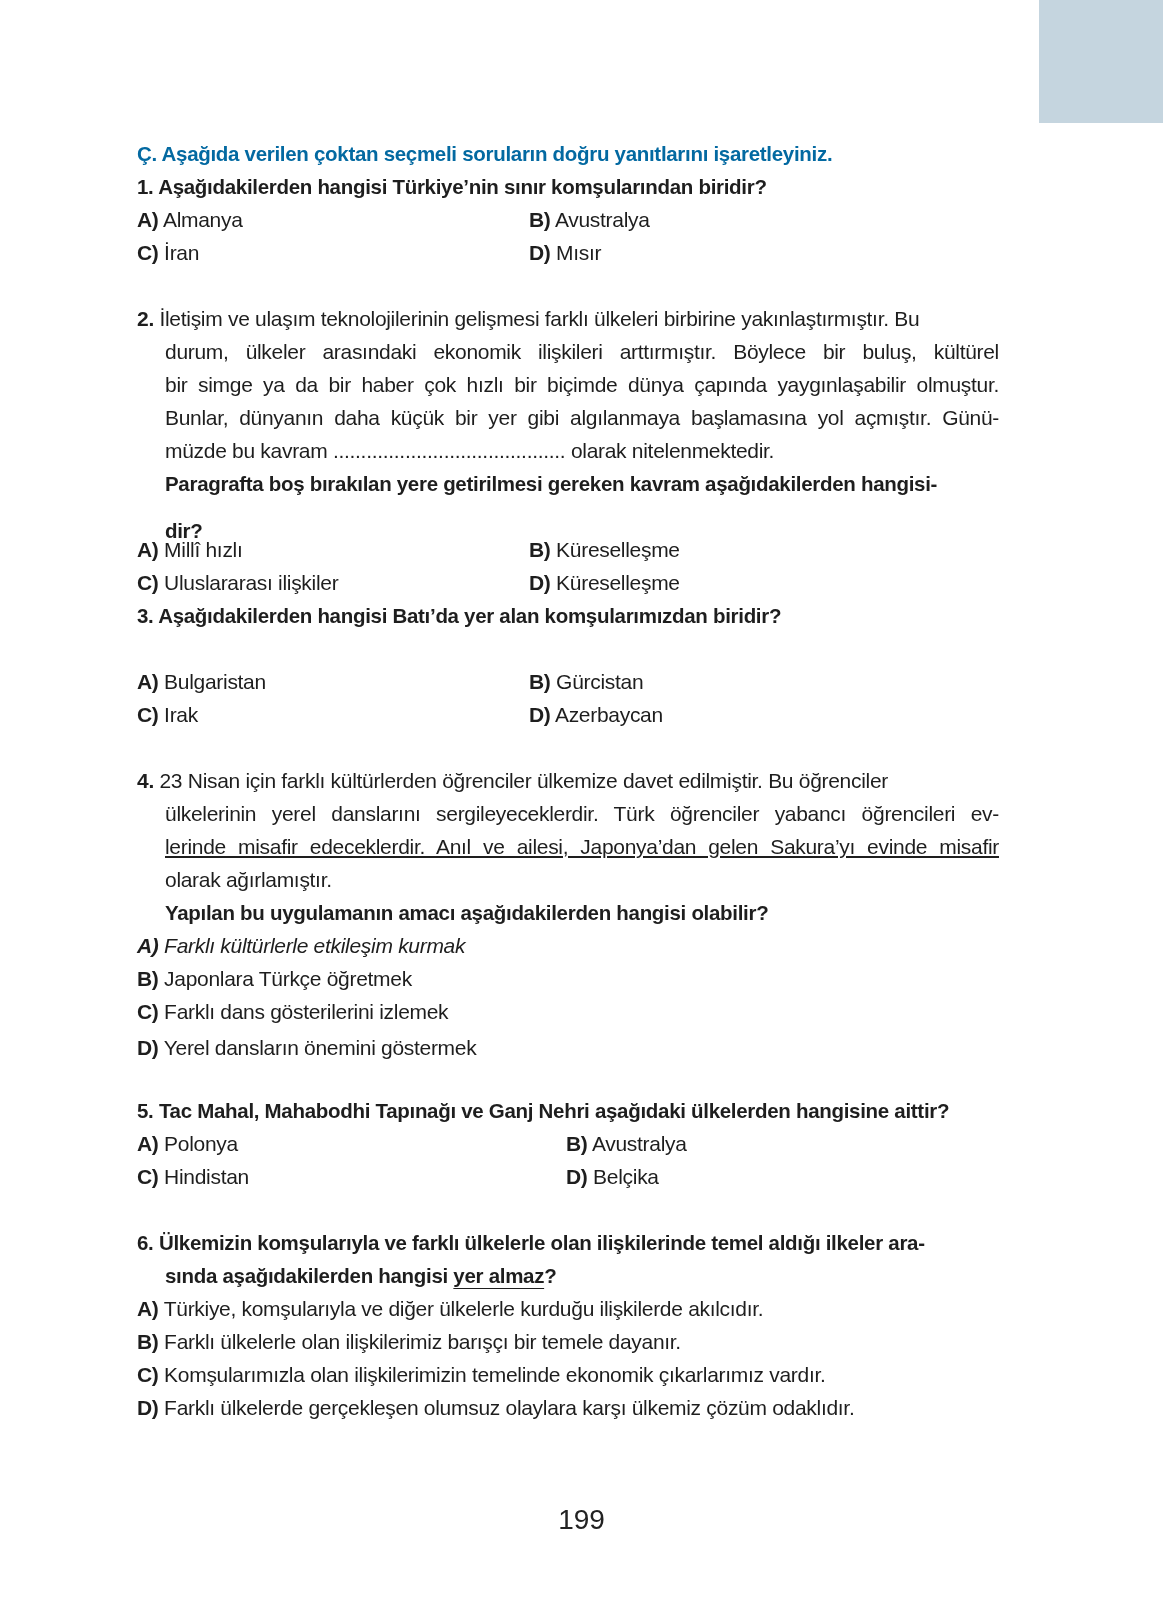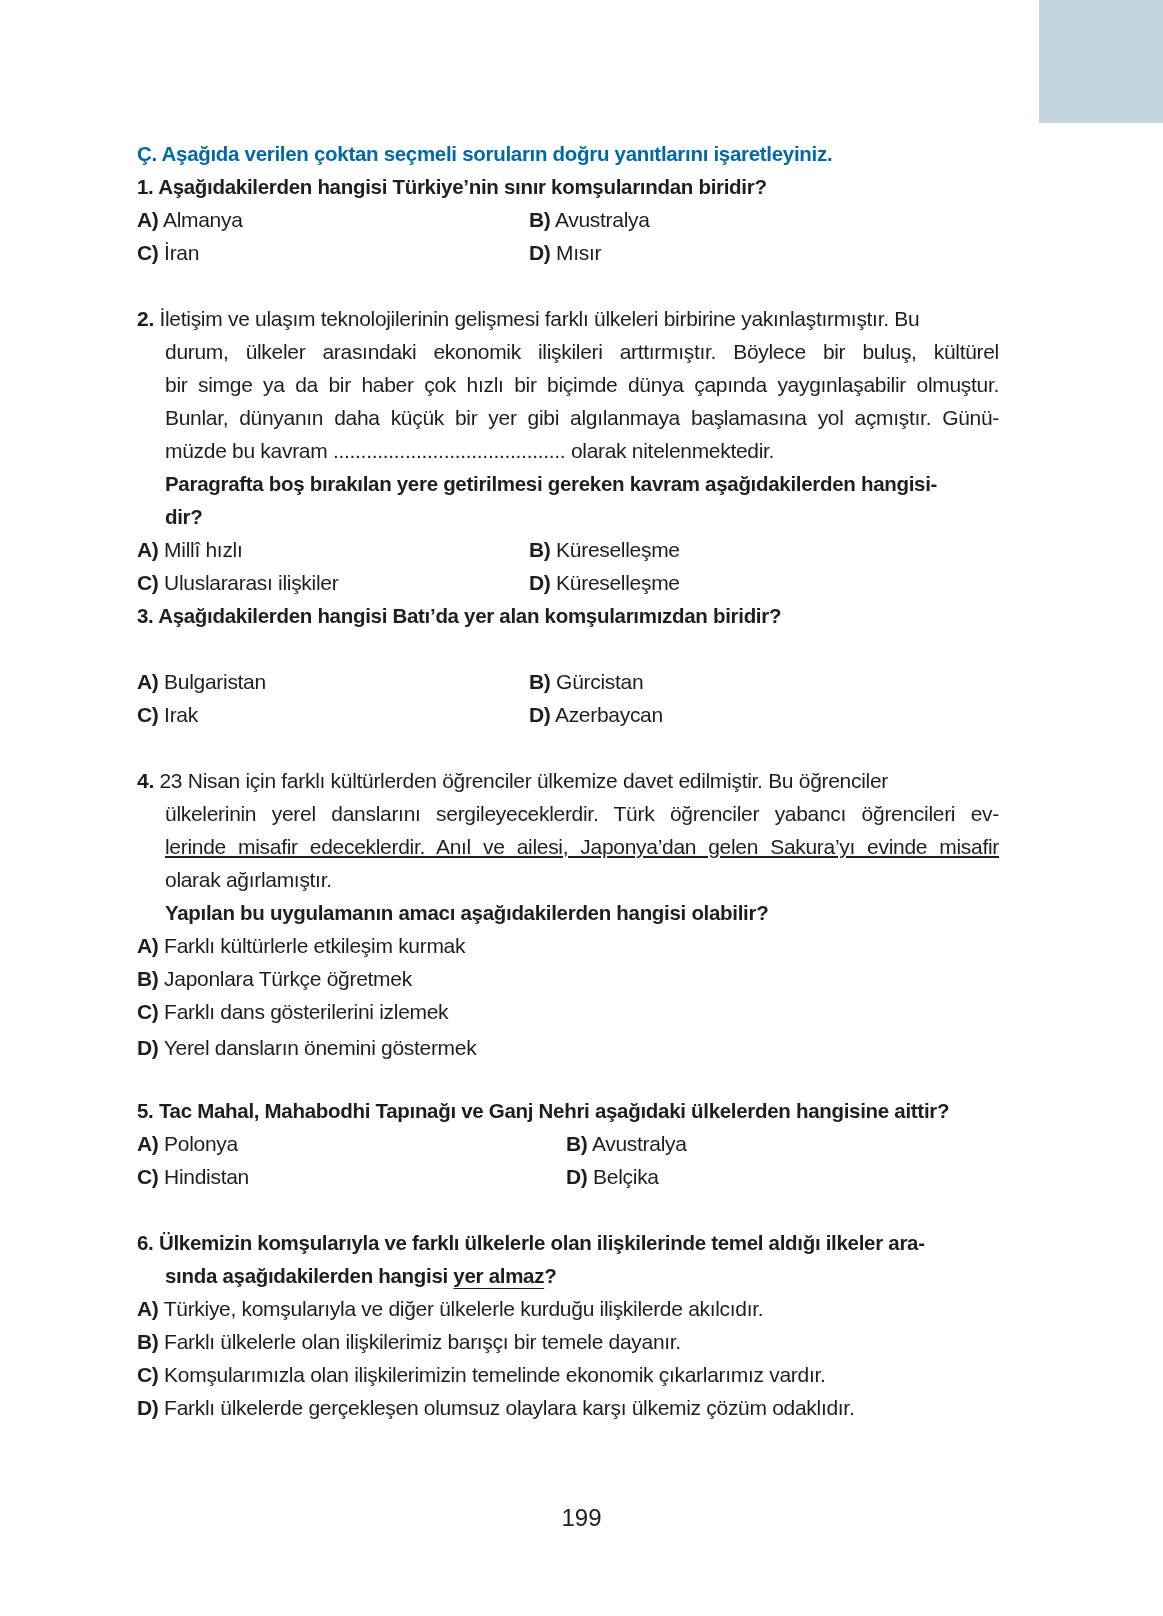--- a/index.html
+++ b/index.html
@@ -6,21 +6,21 @@
     body { width: 1163px; height: 1616px; position: relative; overflow: hidden;
       font-family: "Liberation Sans", sans-serif; color: #1e1e1e; }
     .tab { position: absolute; left: 1039px; top: 0; width: 124px; height: 123px; background: #c5d5df; }
     .page { position: absolute; left: 0; top: 0; width: 1163px; }
     .line { position: absolute; font-size: 21px; white-space: nowrap; letter-spacing: -0.3px; line-height: 28px; }
     .heading { color: #0369a1; font-weight: bold; font-size: 20.5px; }
     .bold { font-weight: bold; font-size: 20.5px; }
     .opt b { font-weight: bold; }
     .just { text-align: justify; text-align-last: justify; white-space: normal; }
     .u { text-decoration: underline; text-underline-offset: 5px; text-decoration-thickness: 1px; }
-    .pagenum { position: absolute; left: 0; width: 1163px; text-align: center; top: 1504px; font-size: 24px; color: #222; }
+    .pagenum { position: absolute; left: 0; width: 1163px; text-align: center; top: 1504px; font-size: 28px; color: #222; }
   </style>
 </head>
 <body>
 
 <div class="tab"></div>
 
 <div class="page">
 
   <div class="line heading" style="left:137px; top:140px;">Ç.  Aşağıda verilen çoktan seçmeli soruların doğru yanıtlarını işaretleyiniz.</div>
 
@@ -32,41 +32,41 @@
   <div class="line opt" style="left:529px; top:206px;"><b>B)</b> <span>Avustralya</span></div>
   <div class="line opt" style="left:137px; top:239px;"><b>C)</b> <span>İran</span></div>
   <div class="line opt" style="left:529px; top:239px;"><b>D)</b> <span>Mısır</span></div>
 
   <div class="line" style="left:137px; top:305px;"><b>2.</b> <span>İletişim ve ulaşım teknolojilerinin gelişmesi farklı ülkeleri birbirine yakınlaştırmıştır. Bu</span></div>
   <div class="line just" style="left:165px; top:338px; width:834px;">durum, ülkeler arasındaki ekonomik ilişkileri arttırmıştır. Böylece bir buluş, kültürel</div>
   <div class="line just" style="left:165px; top:371px; width:834px;">bir simge ya da bir haber çok hızlı bir biçimde dünya çapında yaygınlaşabilir olmuştur.</div>
   <div class="line just" style="left:165px; top:404px; width:834px;">Bunlar, dünyanın daha küçük bir yer gibi algılanmaya başlamasına yol açmıştır. Günü-</div>
   <div class="line" style="left:165px; top:437px;">müzde bu kavram .......................................... olarak nitelenmektedir.</div>
   <div class="line bold" style="left:165px; top:470px;">Paragrafta boş bırakılan yere getirilmesi gereken kavram aşağıdakilerden hangisi-</div>
-  <div class="line bold" style="left:165px; top:503px;">dir?</div>
+  <div class="line bold" style="left:165px; top:517px;">dir?</div>
   <div class="line opt" style="left:137px; top:536px;"><b>A)</b> <span>Millî hızlı</span></div>
   <div class="line opt" style="left:529px; top:536px;"><b>B)</b> <span>Küreselleşme</span></div>
   <div class="line opt" style="left:137px; top:569px;"><b>C)</b> <span>Uluslararası ilişkiler</span></div>
   <div class="line opt" style="left:529px; top:569px;"><b>D)</b> <span>Küreselleşme</span></div>
 
   <div class="line bold" style="left:137px; top:602px;">
     <span>3.</span>
     <span>Aşağıdakilerden hangisi Batı’da yer alan komşularımızdan biridir?</span>
   </div>
   <div class="line opt" style="left:137px; top:668px;"><b>A)</b> <span>Bulgaristan</span></div>
   <div class="line opt" style="left:529px; top:668px;"><b>B)</b> <span>Gürcistan</span></div>
   <div class="line opt" style="left:137px; top:701px;"><b>C)</b> <span>Irak</span></div>
   <div class="line opt" style="left:529px; top:701px;"><b>D)</b> <span>Azerbaycan</span></div>
 
   <div class="line" style="left:137px; top:767px;"><b>4.</b> <span>23 Nisan için farklı kültürlerden öğrenciler ülkemize davet edilmiştir. Bu öğrenciler</span></div>
   <div class="line just" style="left:165px; top:800px; width:834px;">ülkelerinin yerel danslarını sergileyeceklerdir. Türk öğrenciler yabancı öğrencileri ev-</div>
   <div class="line just" style="left:165px; top:833px; width:834px;text-decoration:underline;">lerinde misafir edeceklerdir. Anıl ve ailesi, Japonya’dan gelen Sakura’yı evinde misafir</div>
   <div class="line" style="left:165px; top:866px;">olarak ağırlamıştır.</div>
   <div class="line bold" style="left:165px; top:899px;">Yapılan bu uygulamanın amacı aşağıdakilerden hangisi olabilir?</div>
-  <div class="line opt" style="left:137px; top:932px;"><b>A)</b> <span>Farklı kültürlerle etkileşim kurmak</span></div>
+  <div class="line opt" style="left:137px; top:932px;font-style:italic;"><b>A)</b> <span>Farklı kültürlerle etkileşim kurmak</span></div>
   <div class="line opt" style="left:137px; top:965px;"><b>B)</b> <span>Japonlara Türkçe öğretmek</span></div>
   <div class="line opt" style="left:137px; top:998px;"><b>C)</b> <span>Farklı dans gösterilerini izlemek</span></div>
   <div class="line opt" style="left:137px; top:1034px;"><b>D)</b> <span>Yerel dansların önemini göstermek</span></div>
 
   <div class="line bold" style="left:137px; top:1097px;">
     <span>5.</span>
     <span>Tac Mahal, Mahabodhi Tapınağı ve Ganj Nehri aşağıdaki ülkelerden hangisine aittir?</span>
   </div>
   <div class="line opt" style="left:137px; top:1130px;"><b>A)</b> <span>Polonya</span></div>
   <div class="line opt" style="left:566px; top:1130px;"><b>B)</b> <span>Avustralya</span></div>

